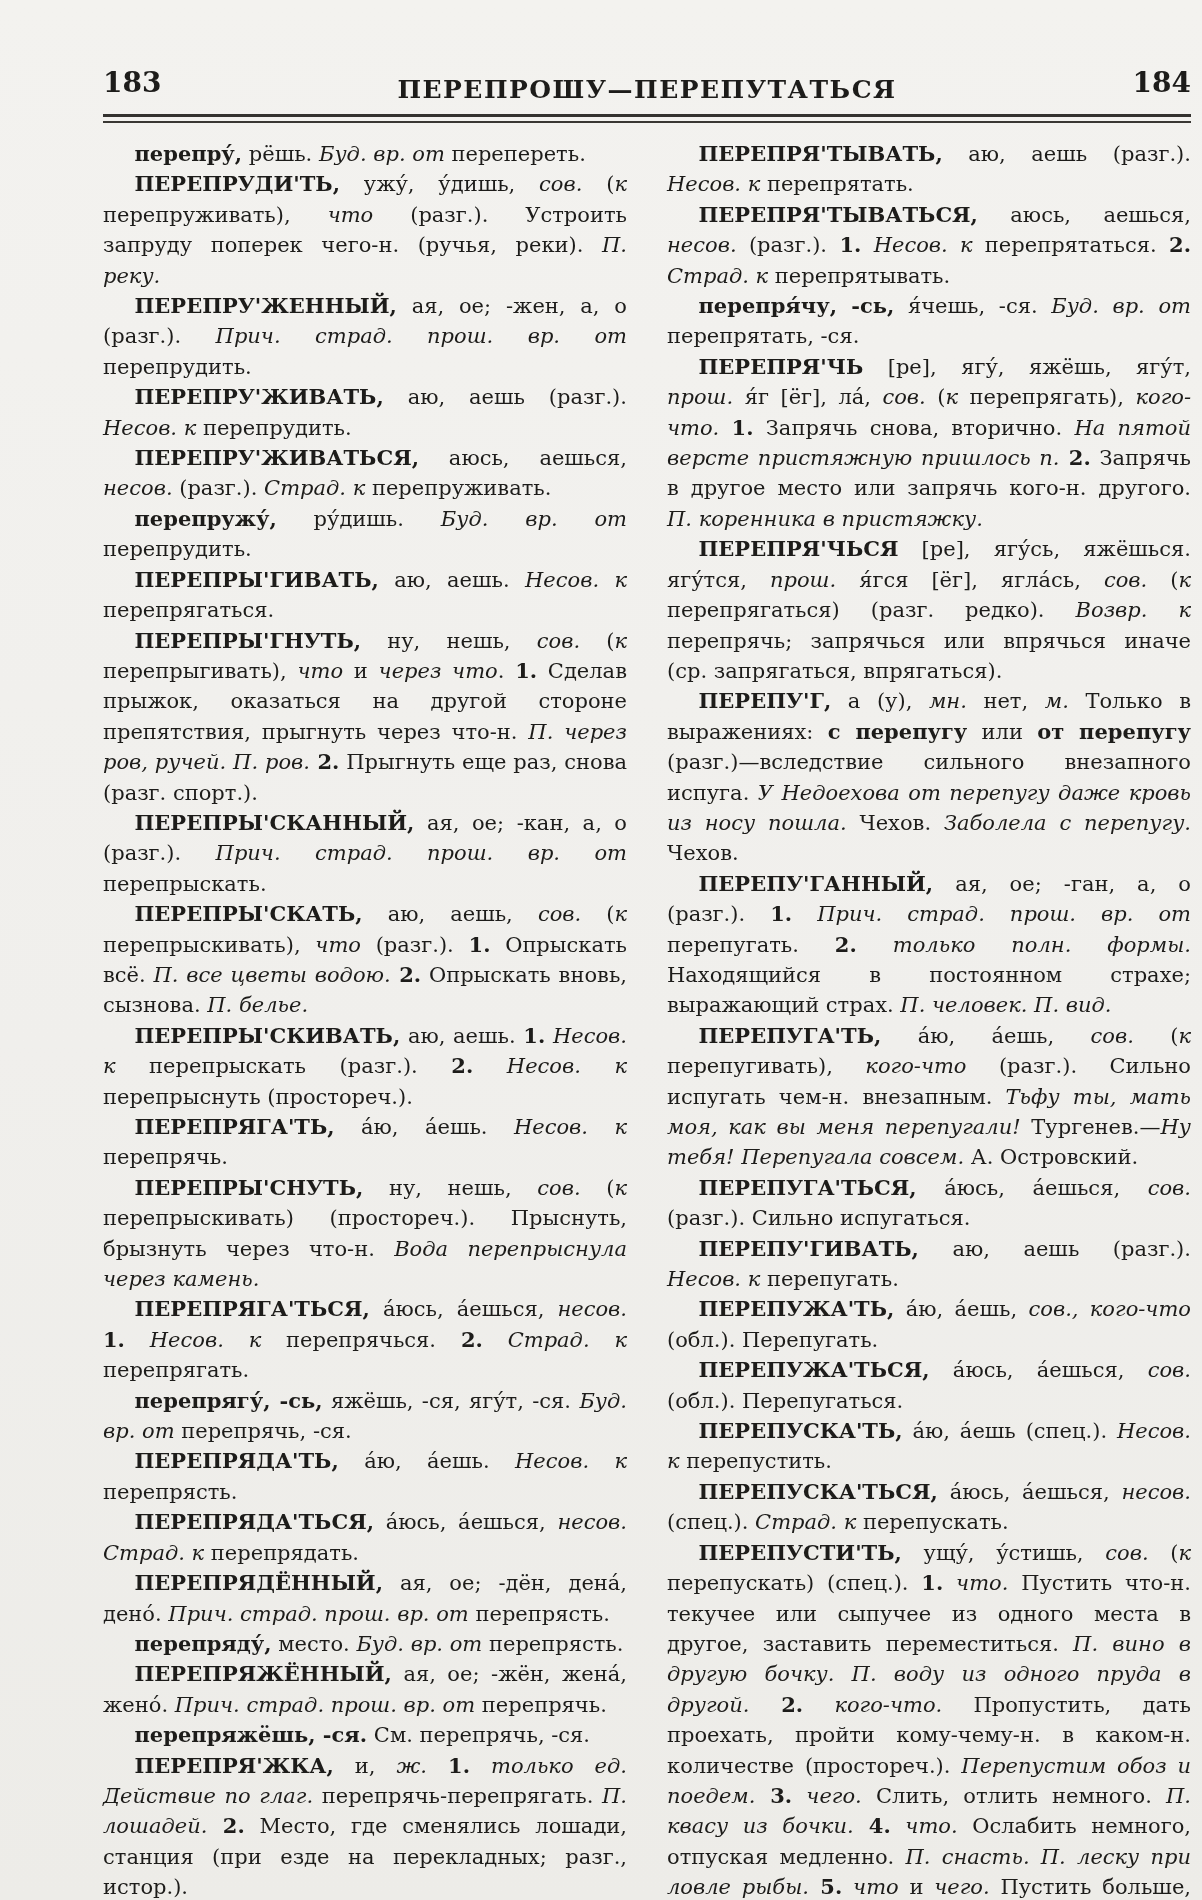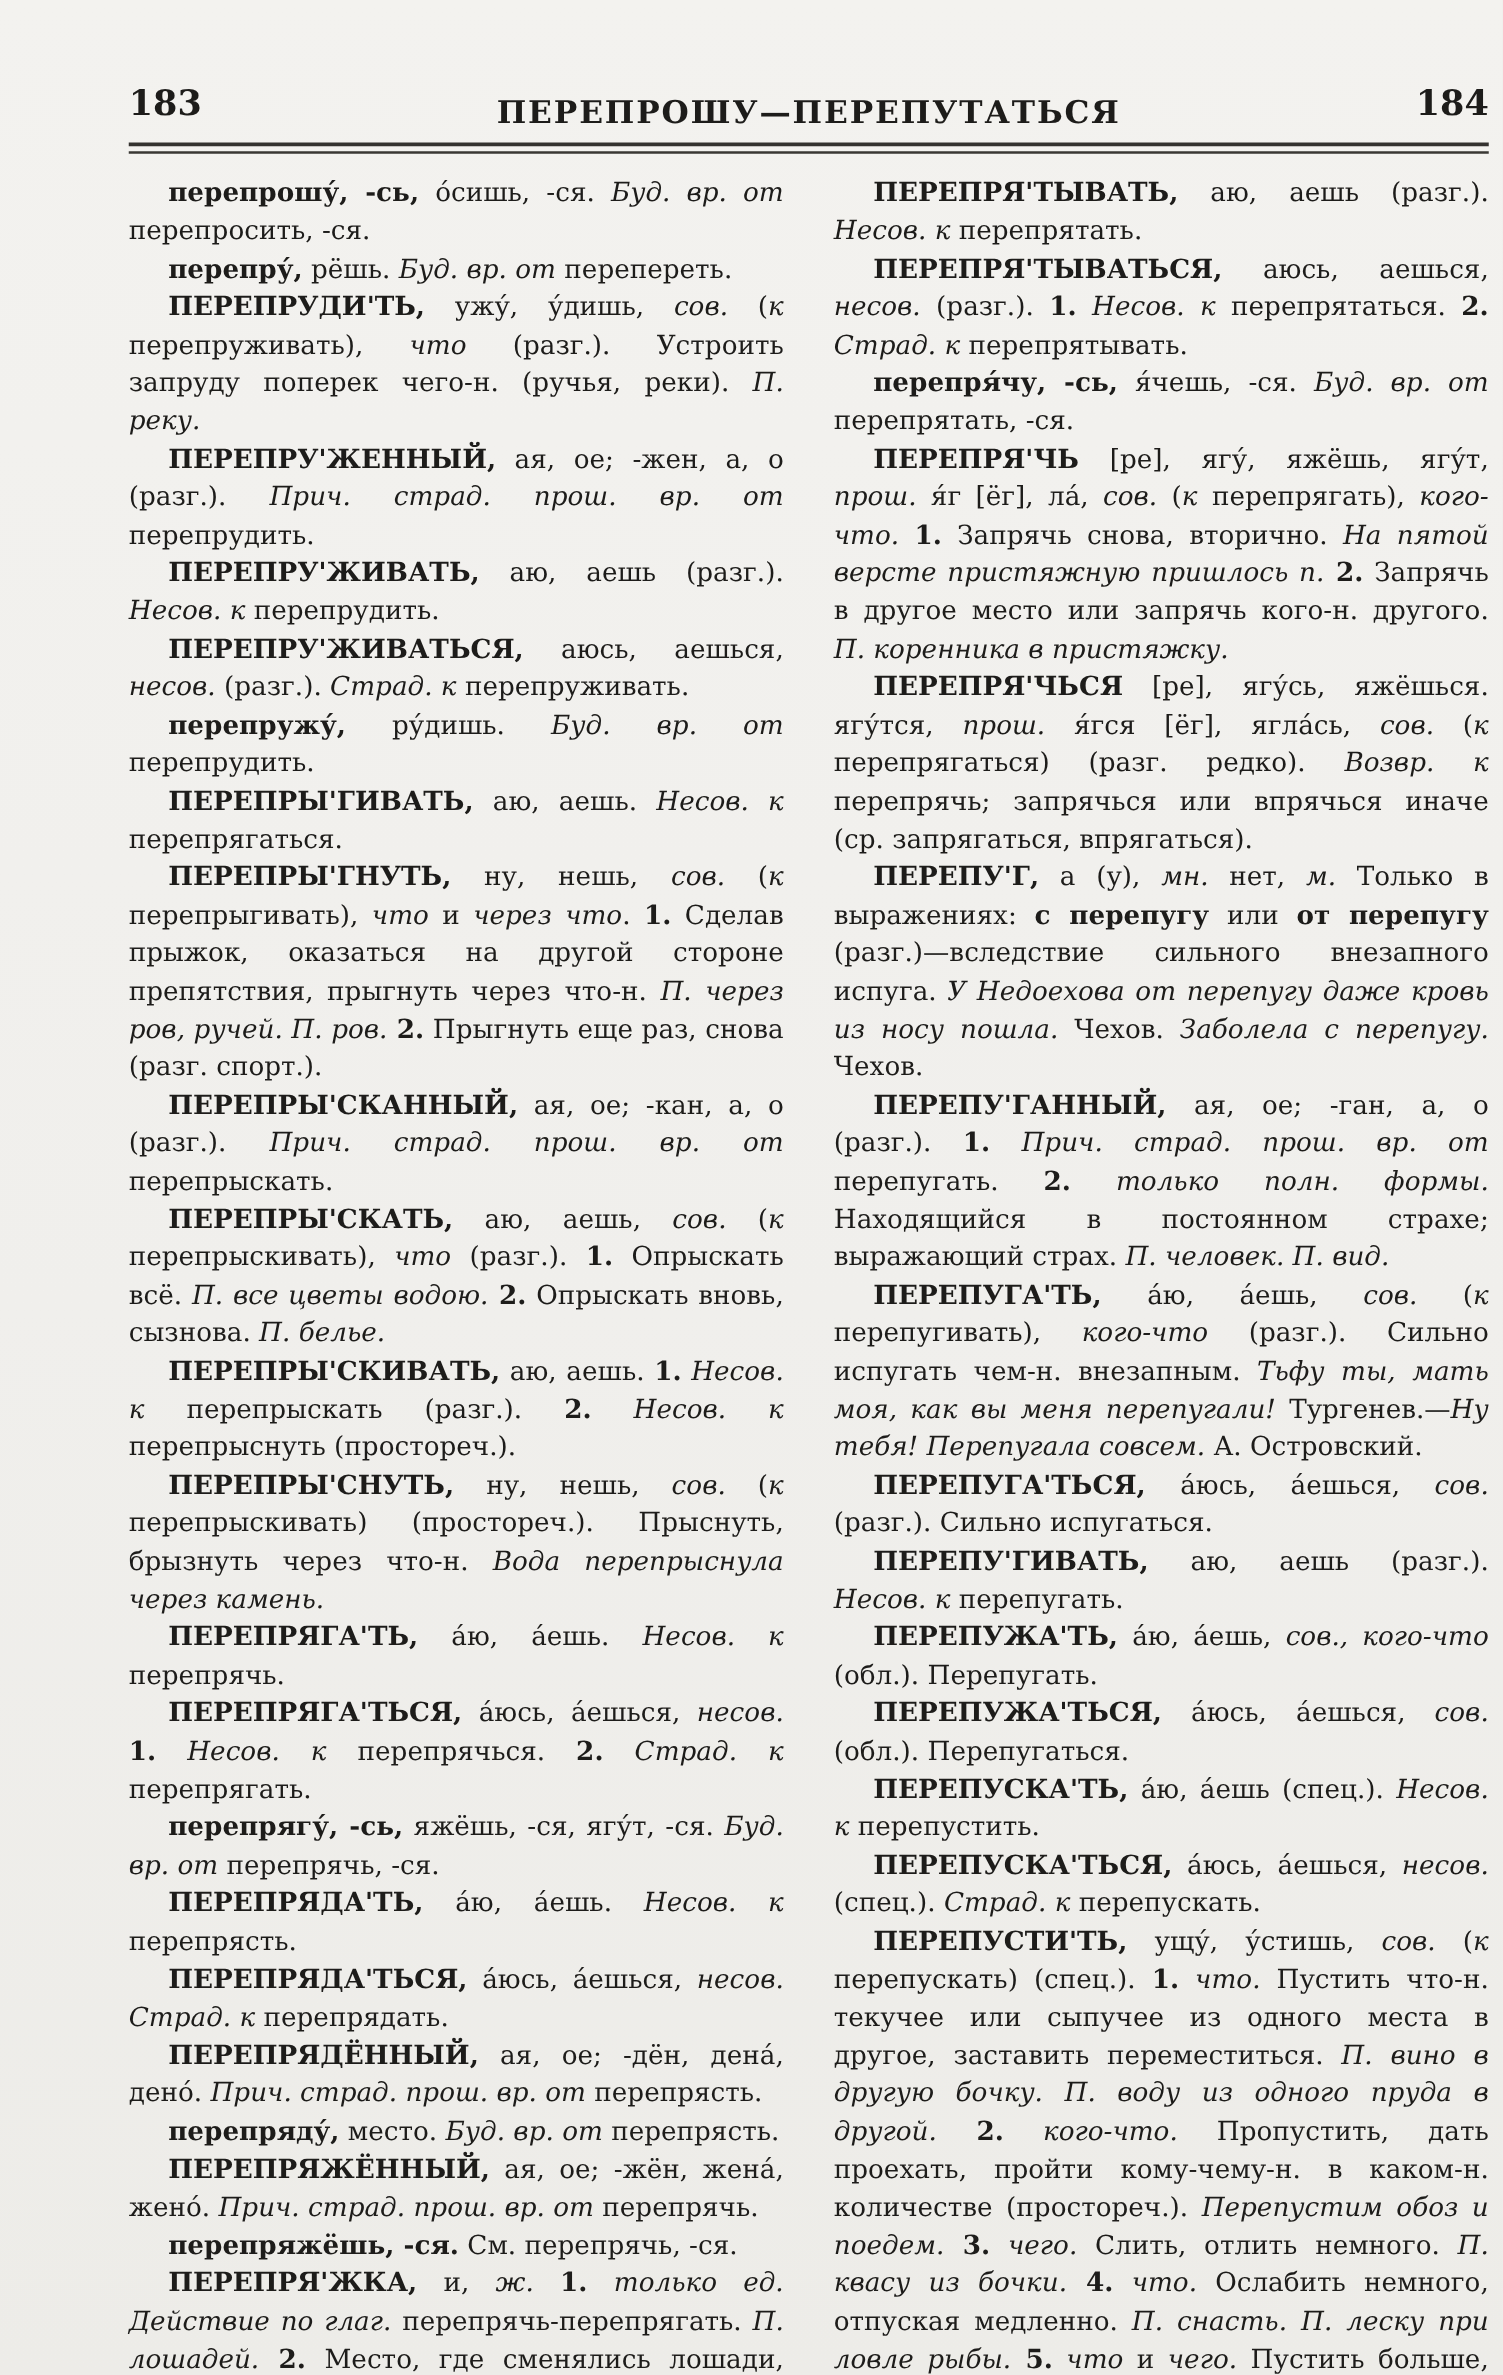--- a/index.html
+++ b/index.html
@@ -44,34 +44,33 @@
 
 <div class="page">
   <div class="header">
     <span class="pageno left">183</span>
     <span class="running-title">ПЕРЕПРОШУ—ПЕРЕПУТАТЬСЯ</span>
     <span class="pageno right">184</span>
   </div>
   <div class="rule"></div>
   <div class="columns">
     <div class="col">
-        <p class="entry"><span class="b">перепрошу́, -сь,</span><span class="n"> о́сишь, -ся. </span><span class="i">Буд. вр. от</span><span class="n"> перепросить, -ся.</span></p>
         <p class="entry"><span class="b">перепру́,</span><span class="n"> рёшь. </span><span class="i">Буд. вр. от</span><span class="n"> перепереть.</span></p>
         <p class="entry"><span class="b">ПЕРЕПРУДИ'ТЬ,</span><span class="n"> ужу́, у́дишь, </span><span class="i">сов.</span><span class="n"> (</span><span class="i">к</span><span class="n"> перепруживать), </span><span class="i">что</span><span class="n"> (разг.). Устроить запруду поперек чего-н. (ручья, реки). </span><span class="i">П. реку.</span></p>
         <p class="entry"><span class="b">ПЕРЕПРУ'ЖЕННЫЙ,</span><span class="n"> ая, ое; -жен, а, о (разг.). </span><span class="i">Прич. страд. прош. вр. от</span><span class="n"> перепрудить.</span></p>
         <p class="entry"><span class="b">ПЕРЕПРУ'ЖИВАТЬ,</span><span class="n"> аю, аешь (разг.). </span><span class="i">Несов. к</span><span class="n"> перепрудить.</span></p>
         <p class="entry"><span class="b">ПЕРЕПРУ'ЖИВАТЬСЯ,</span><span class="n"> аюсь, аешься, </span><span class="i">несов.</span><span class="n"> (разг.). </span><span class="i">Страд. к</span><span class="n"> перепруживать.</span></p>
         <p class="entry"><span class="b">перепружу́,</span><span class="n"> ру́дишь. </span><span class="i">Буд. вр. от</span><span class="n"> перепрудить.</span></p>
         <p class="entry"><span class="b">ПЕРЕПРЫ'ГИВАТЬ,</span><span class="n"> аю, аешь. </span><span class="i">Несов. к</span><span class="n"> перепрягаться.</span></p>
         <p class="entry"><span class="b">ПЕРЕПРЫ'ГНУТЬ,</span><span class="n"> ну, нешь, </span><span class="i">сов.</span><span class="n"> (</span><span class="i">к</span><span class="n"> перепрыгивать), </span><span class="i">что</span><span class="n"> и </span><span class="i">через что</span><span class="n">. </span><span class="b">1.</span><span class="n"> Сделав прыжок, оказаться на другой стороне препятствия, прыгнуть через что-н. </span><span class="i">П. через ров, ручей. П. ров.</span><span class="b"> 2.</span><span class="n"> Прыгнуть еще раз, снова (разг. спорт.).</span></p>
         <p class="entry"><span class="b">ПЕРЕПРЫ'СКАННЫЙ,</span><span class="n"> ая, ое; -кан, а, о (разг.). </span><span class="i">Прич. страд. прош. вр. от</span><span class="n"> перепрыскать.</span></p>
         <p class="entry"><span class="b">ПЕРЕПРЫ'СКАТЬ,</span><span class="n"> аю, аешь, </span><span class="i">сов.</span><span class="n"> (</span><span class="i">к</span><span class="n"> перепрыскивать), </span><span class="i">что</span><span class="n"> (разг.). </span><span class="b">1.</span><span class="n"> Опрыскать всё. </span><span class="i">П. все цветы водою.</span><span class="b"> 2.</span><span class="n"> Опрыскать вновь, сызнова. </span><span class="i">П. белье.</span></p>
         <p class="entry"><span class="b">ПЕРЕПРЫ'СКИВАТЬ,</span><span class="n"> аю, аешь. </span><span class="b">1.</span><span class="n"> </span><span class="i">Несов. к</span><span class="n"> перепрыскать (разг.). </span><span class="b">2.</span><span class="n"> </span><span class="i">Несов. к</span><span class="n"> перепрыснуть (простореч.).</span></p>
+        <p class="entry"><span class="b">ПЕРЕПРЯГА'ТЬ,</span><span class="n"> а́ю, а́ешь. </span><span class="i">Несов. к</span><span class="n"> перепрячь.</span></p>
         <p class="entry"><span class="b">ПЕРЕПРЫ'СНУТЬ,</span><span class="n"> ну, нешь, </span><span class="i">сов.</span><span class="n"> (</span><span class="i">к</span><span class="n"> перепрыскивать) (простореч.). Прыснуть, брызнуть через что-н. </span><span class="i">Вода перепрыснула через камень.</span></p>
-        <p class="entry"><span class="b">ПЕРЕПРЯГА'ТЬ,</span><span class="n"> а́ю, а́ешь. </span><span class="i">Несов. к</span><span class="n"> перепрячь.</span></p>
         <p class="entry"><span class="b">ПЕРЕПРЯГА'ТЬСЯ,</span><span class="n"> а́юсь, а́ешься, </span><span class="i">несов.</span><span class="n"> </span><span class="b">1.</span><span class="n"> </span><span class="i">Несов. к</span><span class="n"> перепрячься. </span><span class="b">2.</span><span class="n"> </span><span class="i">Страд. к</span><span class="n"> перепрягать.</span></p>
         <p class="entry"><span class="b">перепрягу́, -сь,</span><span class="n"> яжёшь, -ся, ягу́т, -ся. </span><span class="i">Буд. вр. от</span><span class="n"> перепрячь, -ся.</span></p>
         <p class="entry"><span class="b">ПЕРЕПРЯДА'ТЬ,</span><span class="n"> а́ю, а́ешь. </span><span class="i">Несов. к</span><span class="n"> перепрясть.</span></p>
         <p class="entry"><span class="b">ПЕРЕПРЯДА'ТЬСЯ,</span><span class="n"> а́юсь, а́ешься, </span><span class="i">несов.</span><span class="n"> </span><span class="i">Страд. к</span><span class="n"> перепрядать.</span></p>
         <p class="entry"><span class="b">ПЕРЕПРЯДЁННЫЙ,</span><span class="n"> ая, ое; -дён, дена́, дено́. </span><span class="i">Прич. страд. прош. вр. от</span><span class="n"> перепрясть.</span></p>
         <p class="entry"><span class="b">перепряду́,</span><span class="n"> место. </span><span class="i">Буд. вр. от</span><span class="n"> перепрясть.</span></p>
         <p class="entry"><span class="b">ПЕРЕПРЯЖЁННЫЙ,</span><span class="n"> ая, ое; -жён, жена́, жено́. </span><span class="i">Прич. страд. прош. вр. от</span><span class="n"> перепрячь.</span></p>
         <p class="entry"><span class="b">перепряжёшь, -ся.</span><span class="n"> См. перепрячь, -ся.</span></p>
         <p class="entry"><span class="b">ПЕРЕПРЯ'ЖКА,</span><span class="n"> и, </span><span class="i">ж.</span><span class="n"> </span><span class="b">1.</span><span class="n"> </span><span class="i">только ед. Действие по глаг.</span><span class="n"> перепрячь-перепрягать. </span><span class="i">П. лошадей.</span><span class="b"> 2.</span><span class="n"> Место, где сменялись лошади, станция (при езде на перекладных; разг., истор.).</span></p>
       </div>

